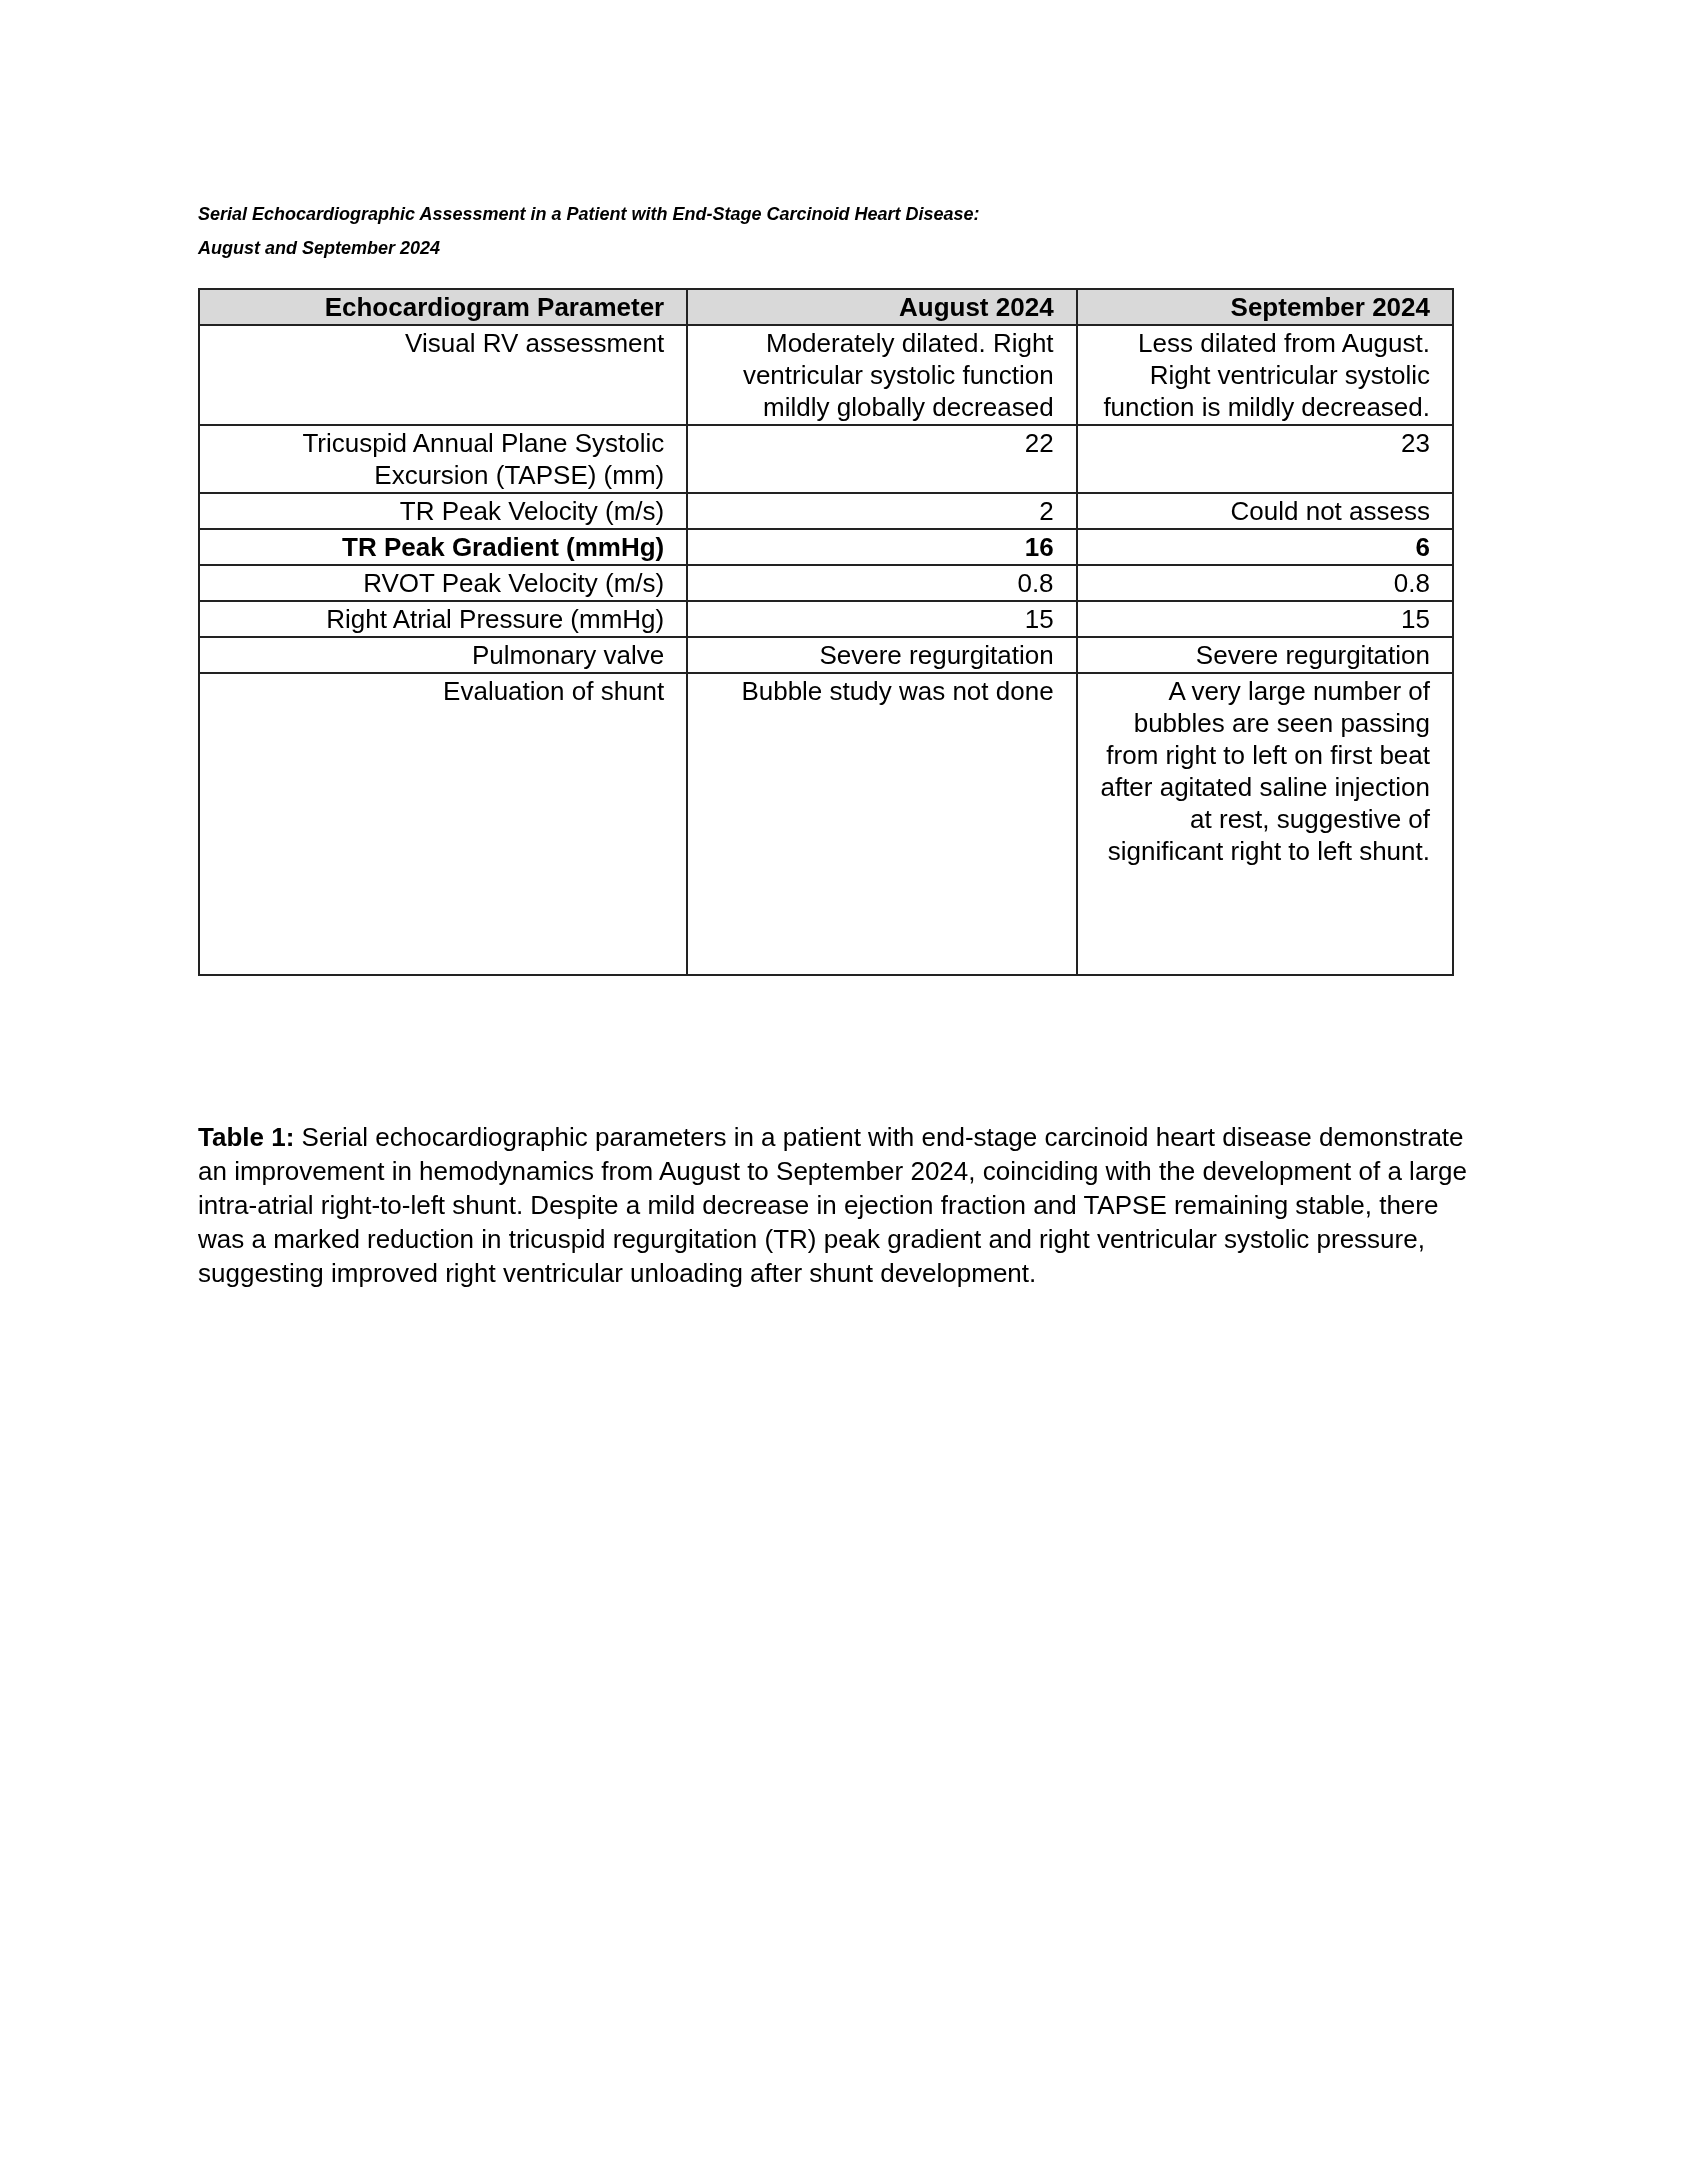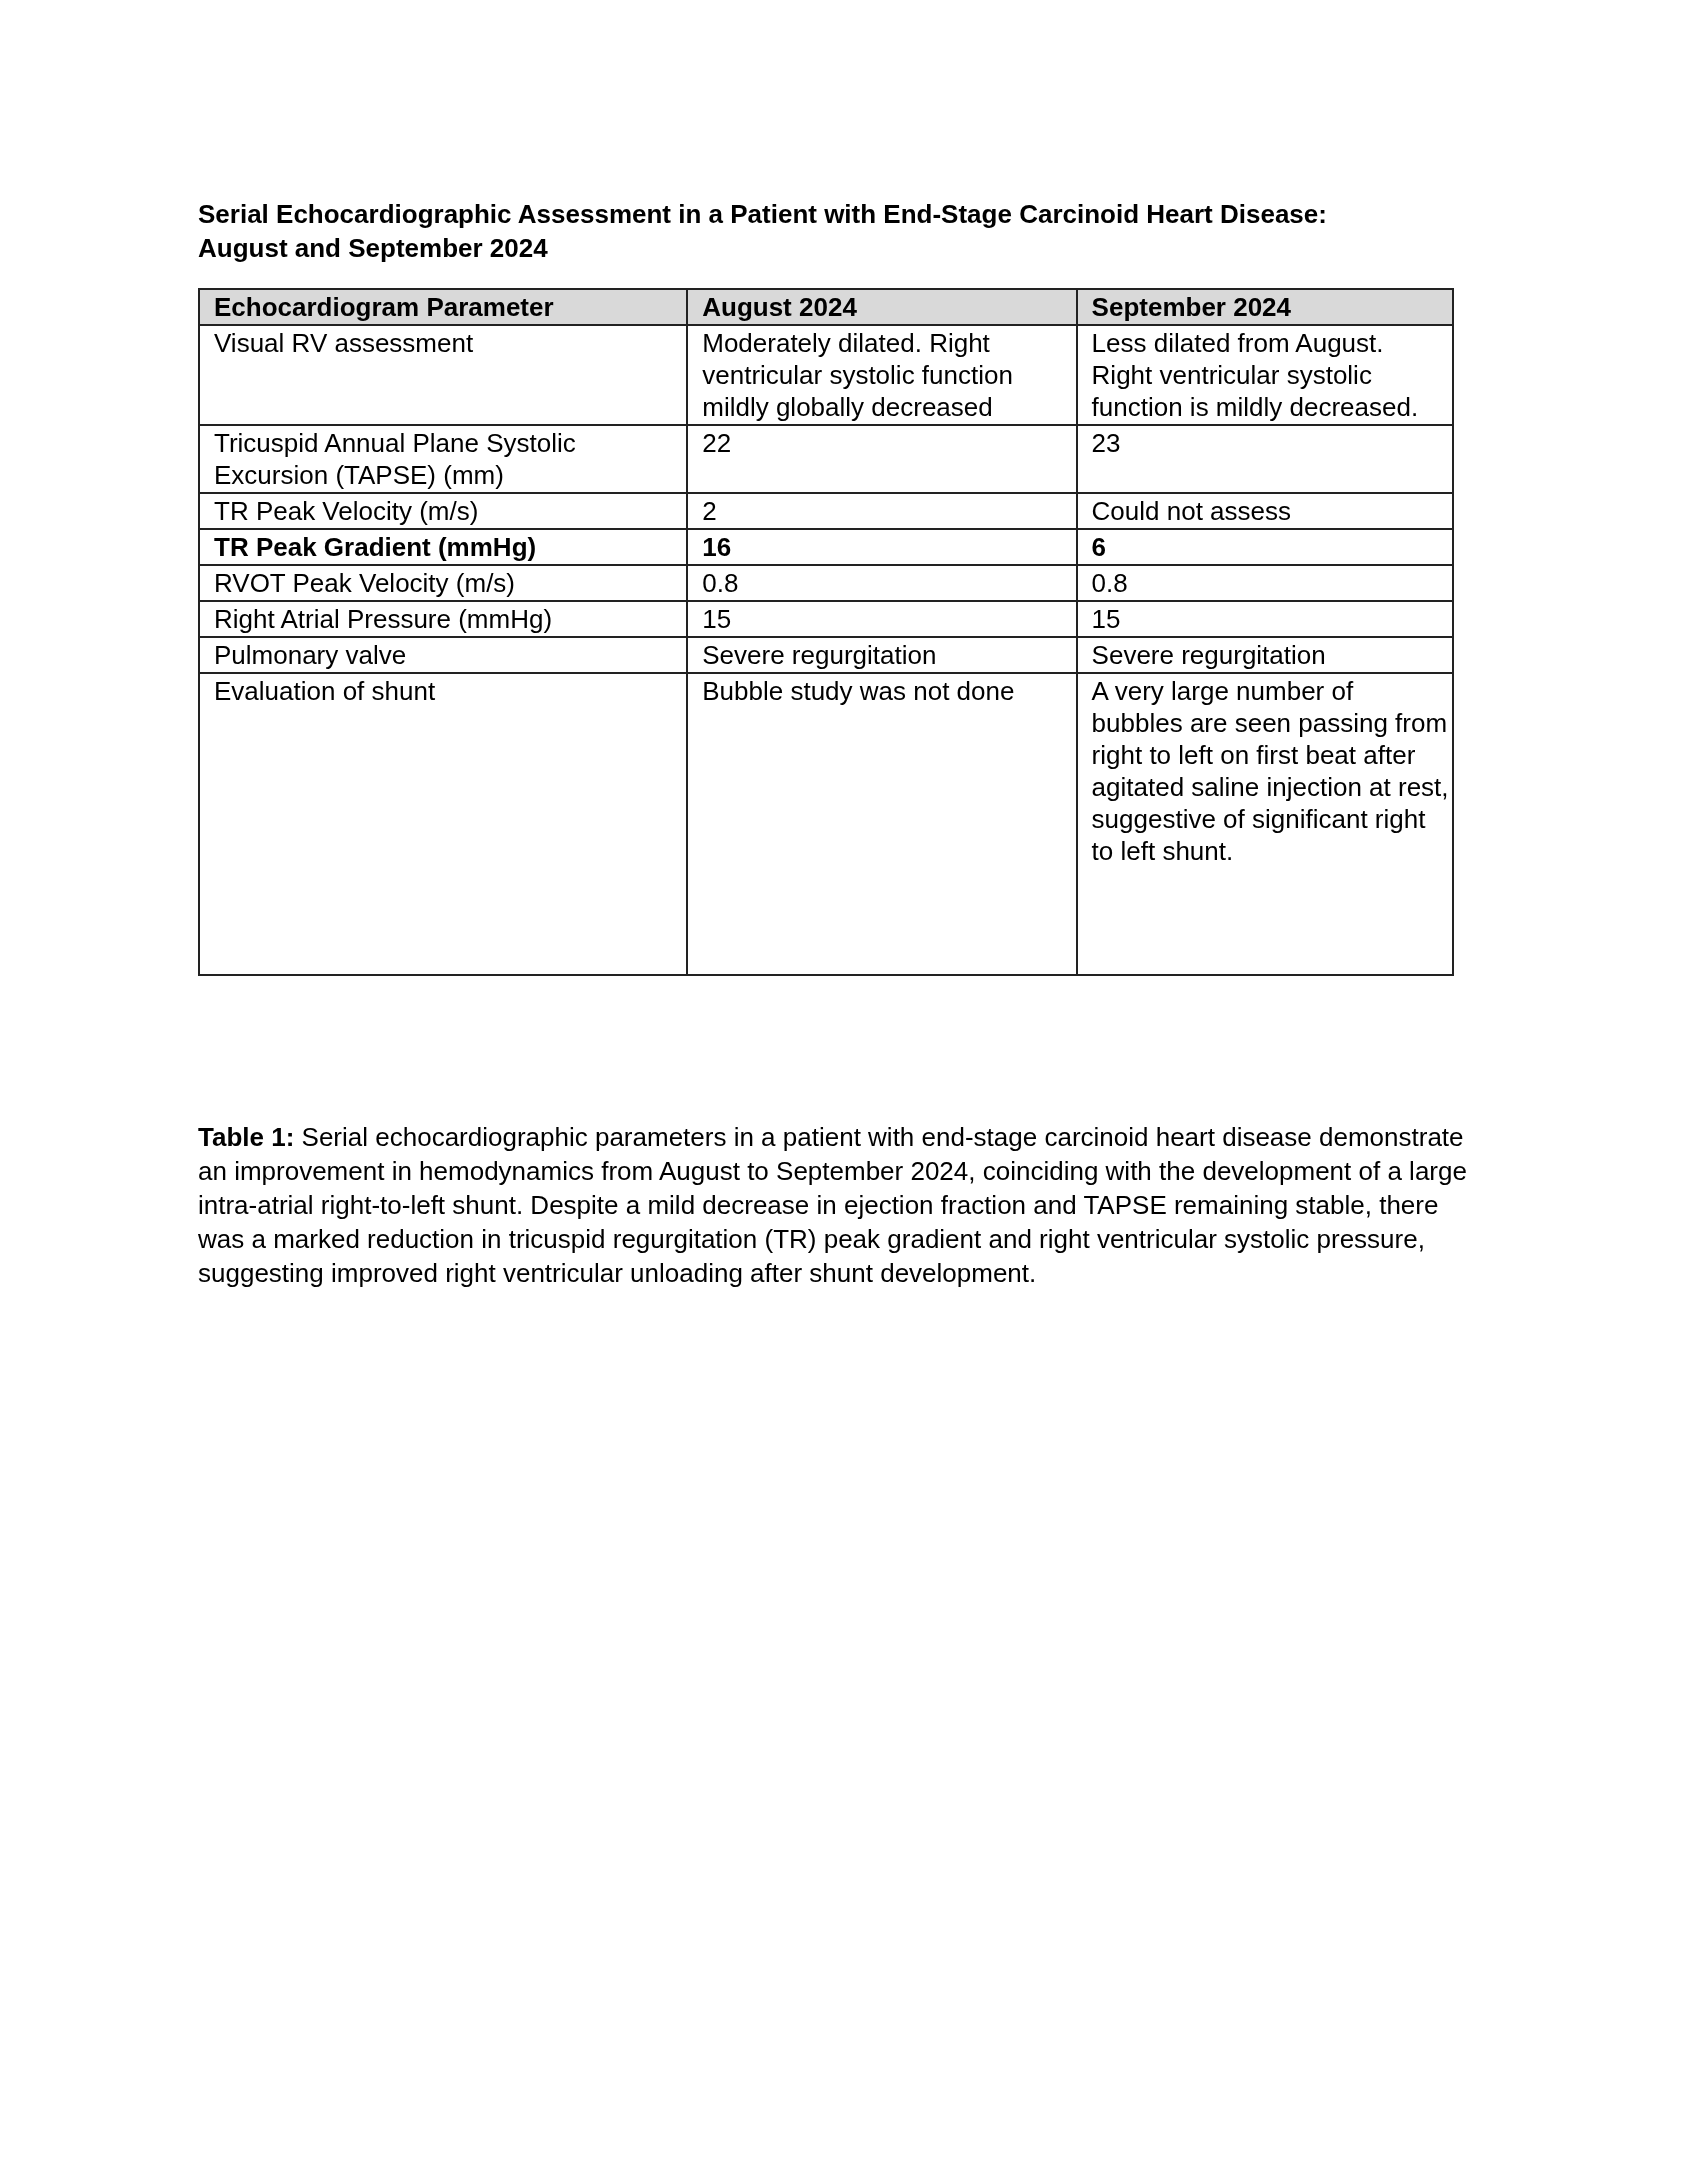--- a/index.html
+++ b/index.html
@@ -1,19 +1,19 @@
 <!DOCTYPE html>
 <html><head>
 <meta charset="utf-8">
 <style>
   html, body { margin: 0; padding: 0; background: #ffffff; }
   body { width: 1683px; height: 2178px; position: relative; font-family: "Liberation Sans", sans-serif; color: #000; }
-  .title { position: absolute; left: 198px; top: 197px; width: 1287px; font-size: 26px; font-weight: bold; line-height: 34px; }
+  .title { position: absolute; left: 198px; top: 197px; width: 1287px; font-size: 18px; font-weight: bold; line-height: 34px; font-style: italic; }
   table.echo { position: absolute; left: 198px; top: 288px; width: 1256px; border-collapse: collapse; font-size: 26px; line-height: 32px; }
-  table.echo th, table.echo td { border: 2px solid #222; vertical-align: top; text-align: left; padding: 1px 2px 1px 14px; }
+  table.echo th, table.echo td { border: 2px solid #222; vertical-align: top; text-align: right; padding: 1px 22px 1px 14px; }
   table.echo th { background: #d9d9d9; font-weight: bold; }
   col.c1 { width: 489px; } col.c2 { width: 390px; } col.c3 { width: 377px; }
   tr.bold td { font-weight: bold; }
   tr.tall td { height: 298px; margin-top: 16px; }
   .caption { position: absolute; left: 198px; top: 1120px; width: 1287px; font-size: 26px; line-height: 34px; }
   .caption b { font-weight: bold; }
 </style>
 </head>
 <body>
 

